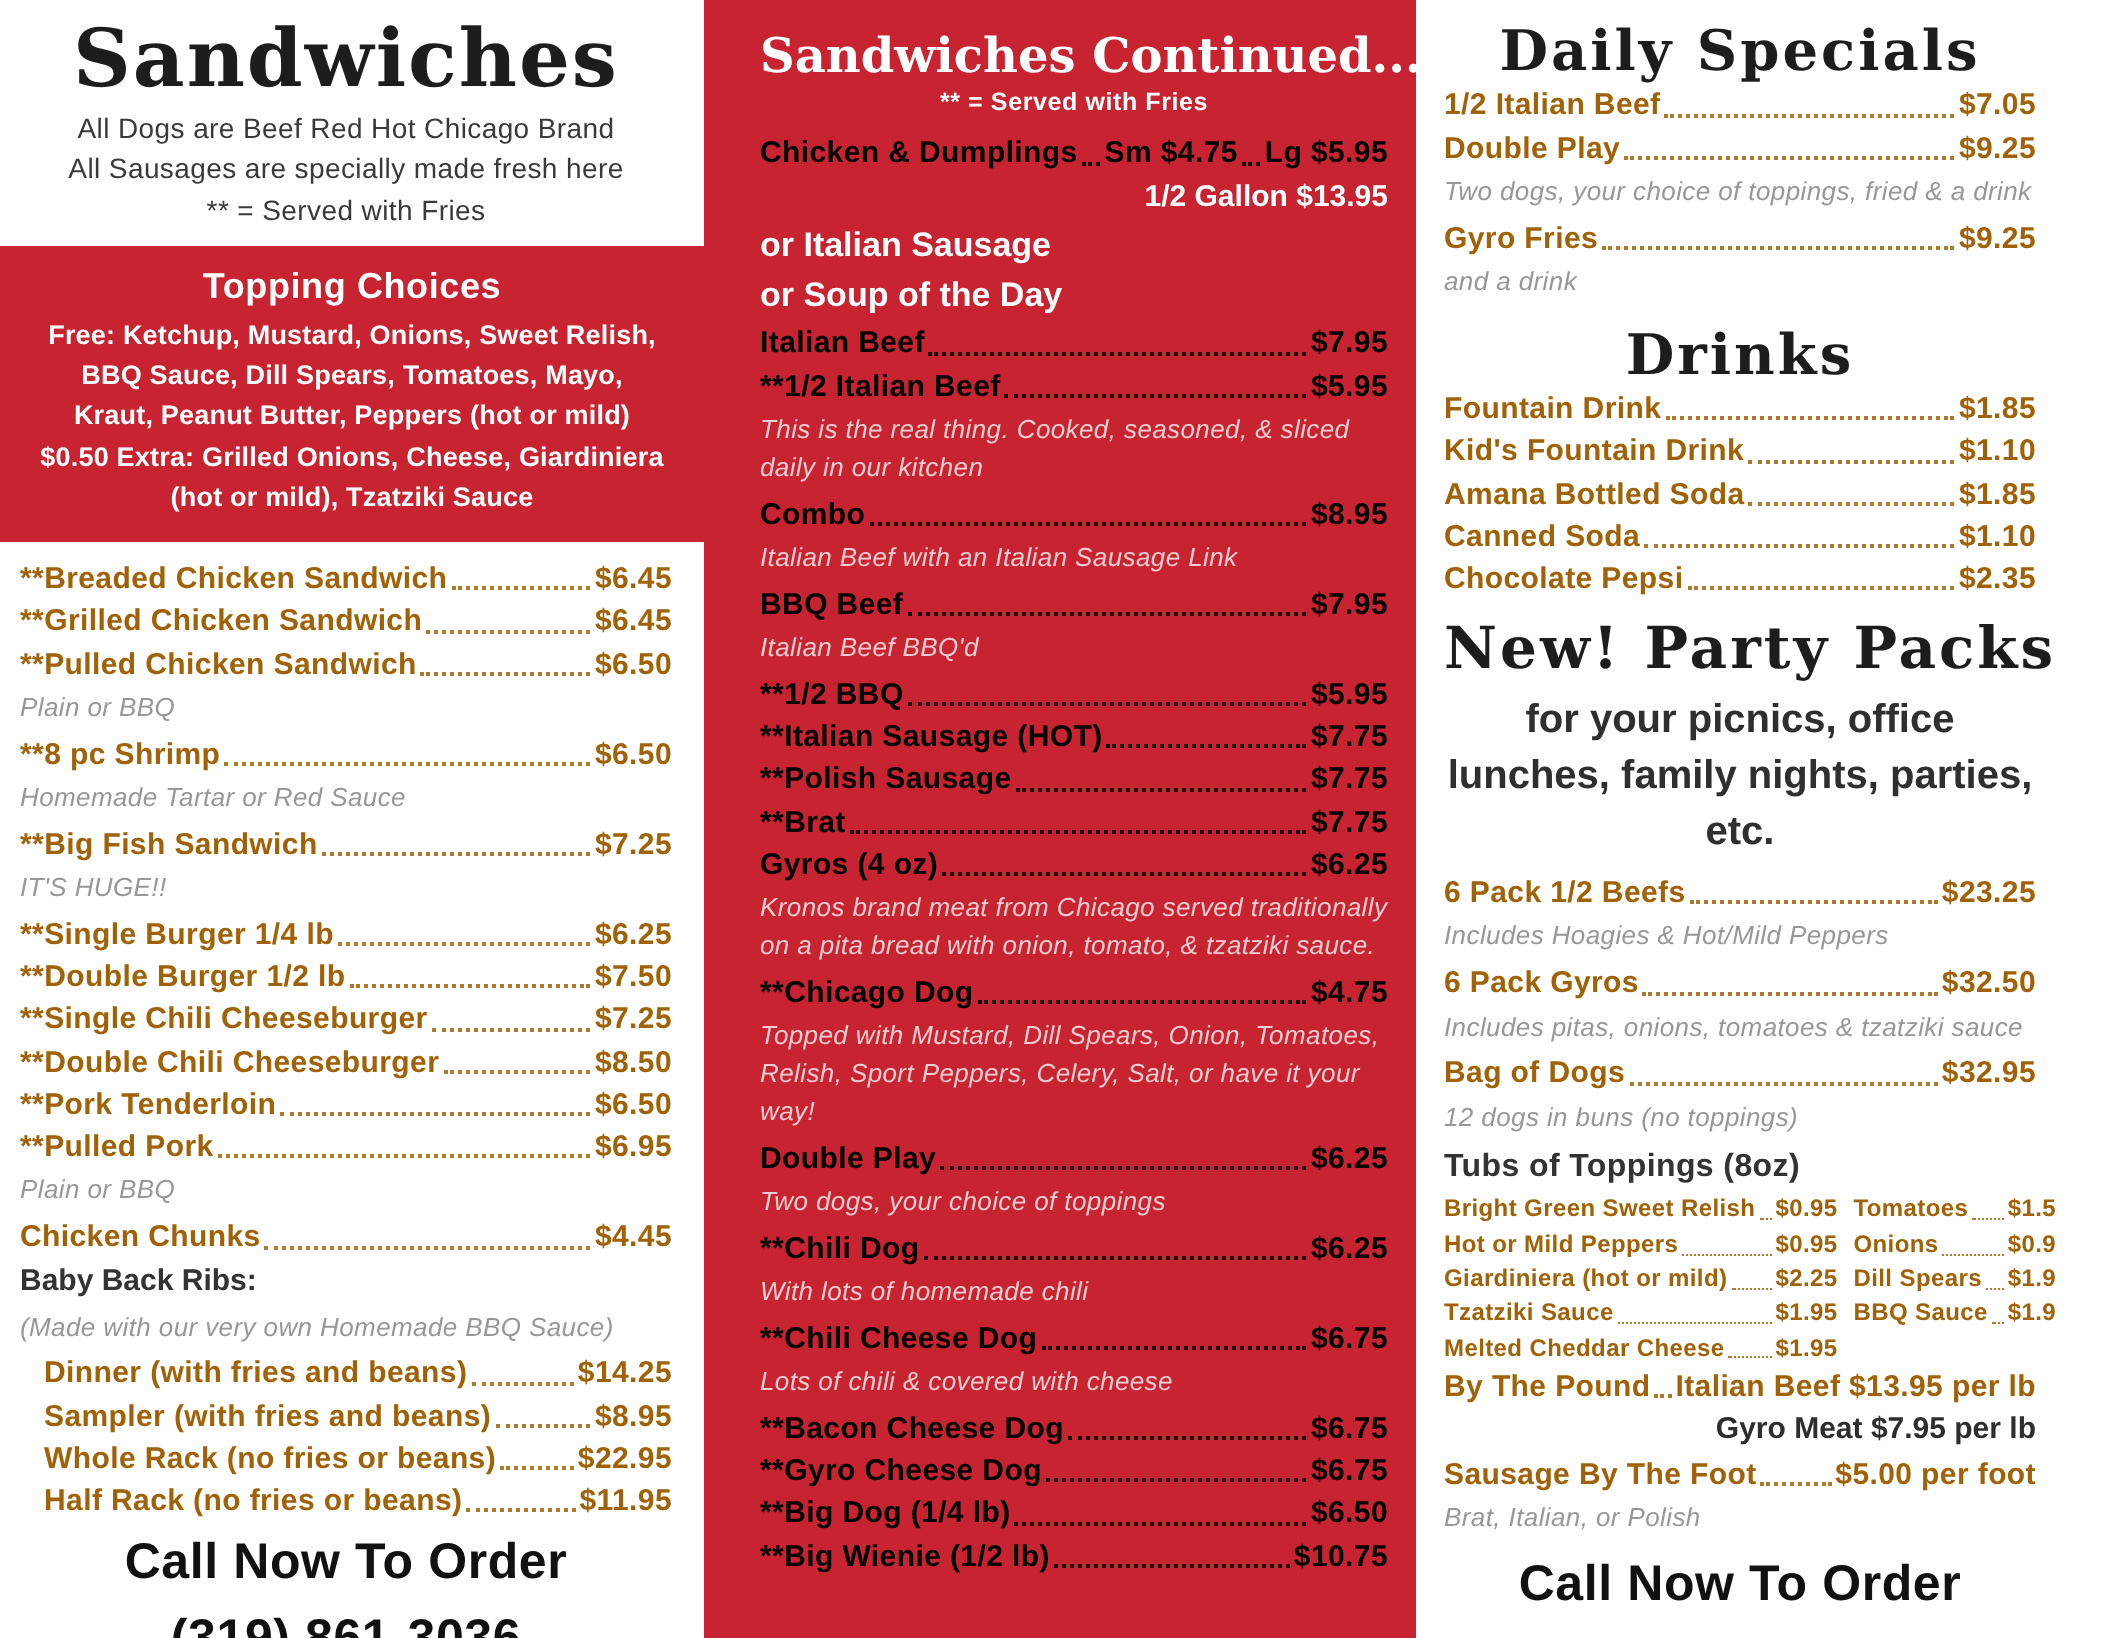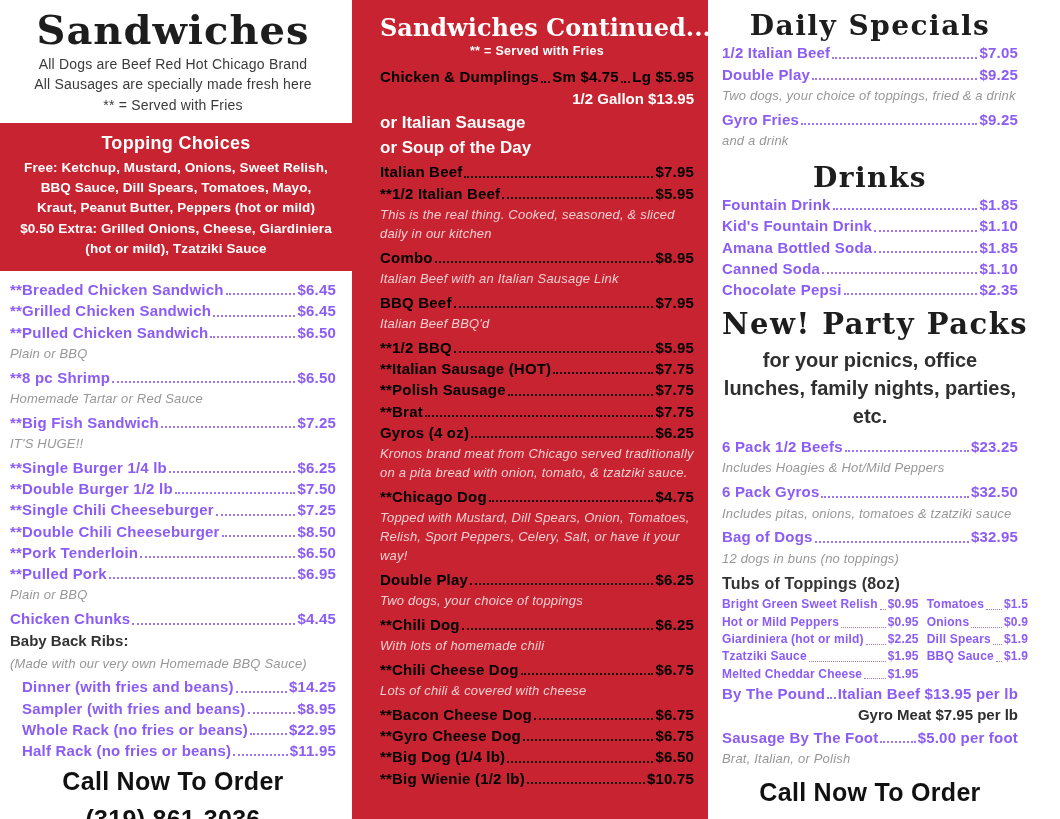--- a/index.html
+++ b/index.html
@@ -28,21 +28,21 @@
   .mid-sub  { text-align:center; font-size:12.5px; font-weight:700; color:#fff; margin:0 0 10px; letter-spacing:.3px; }
 
   .topping-box {
     background:var(--red); color:#fff; text-align:center;
     margin:8px -16px 10px -10px; padding:8px 20px 12px;
   }
   .topping-box h2 { font-size:18px; margin:2px 0 4px; letter-spacing:.3px; }
   .topping-text { font-size:13.5px; font-weight:600; line-height:1.5; margin:0; letter-spacing:.1px; }
 
   .row { display:flex; align-items:flex-end; font-size:15px; font-weight:600;
-         color:#8b5cf6; margin:0 0 4px; line-height:1.15; letter-spacing:.2px; }
+         color:#a16207; margin:0 0 4px; line-height:1.15; letter-spacing:.2px; }
   .col-mid .row { color:#000000; }
   .nm { white-space:nowrap; }
   .pr { white-space:nowrap; }
   .dots { flex:1; min-width:6px; border-bottom:2px dotted currentColor; margin:0 2px 3px; opacity:.85; }
 
   .desc { font-size:13px; font-style:italic; color:var(--gray); font-weight:400;
           margin:0 0 5px; line-height:1.45; letter-spacing:.2px; }
   .col-mid .desc { color:rgba(255,255,255,.78); }
 
   .plain-line { font-size:17px; font-weight:600; margin:0 0 5px; line-height:1.2; }

